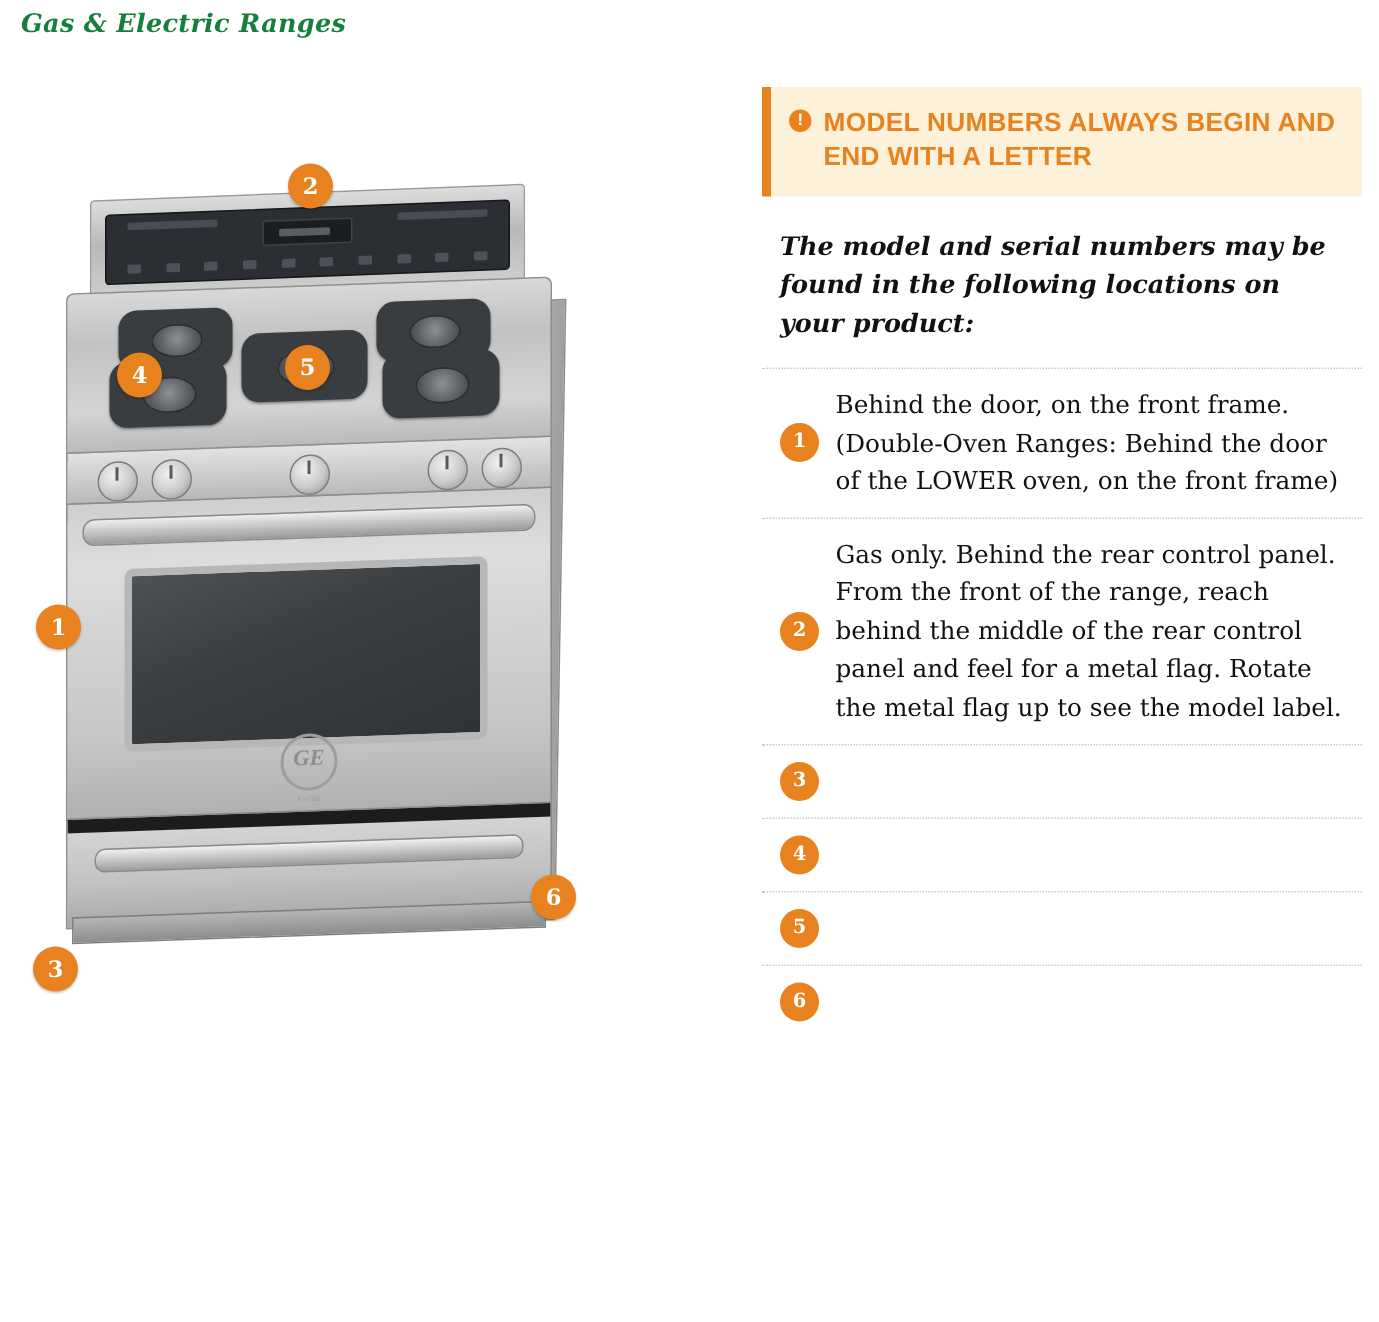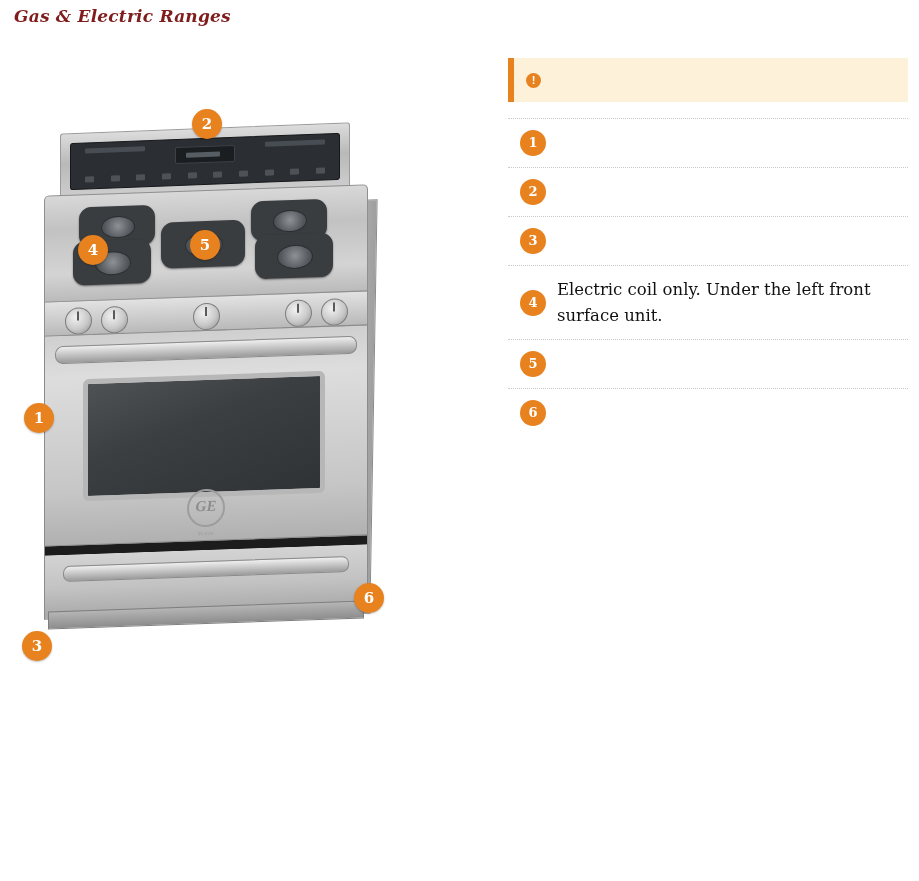--- a/index.html
+++ b/index.html
@@ -24,21 +24,21 @@
   
   .page-title {
     position: absolute;
     left: 14px;
     top: 6px;
     font-family: "DejaVu Serif", "Liberation Serif", serif;
     font-style: italic;
     font-weight: bold;
     font-size: 17px;
     letter-spacing: 0.2px;
-    color: #7f1d1d;
+    color: #15803d;
   }
 
   
   .illustration {
     position: absolute;
     left: 0px;
     top: 46px;
     width: 470px;
     height: 610px;
   }
@@ -477,36 +477,39 @@
     <div class="bubble b3">3</div>
     <div class="bubble b4">4</div>
     <div class="bubble b5">5</div>
     <div class="bubble b6">6</div>
   </div>
 
   <div class="right-col">
 
     <div class="notice">
       <div class="notice-icon">!</div>
+      <div class="notice-text">MODEL NUMBERS ALWAYS BEGIN AND END WITH A LETTER</div>
     </div>
 
+    <div class="intro">The model and serial numbers may be found in the following locations on your product:</div>
 
     <div class="list">
       <div class="list-item">
         <div class="num">1</div>
+        <div class="item-text">Behind the door, on the front frame. (Double-Oven Ranges: Behind the door of the LOWER oven, on the front frame)</div>
       </div>
       <div class="list-item">
         <div class="num">2</div>
+        <div class="item-text">Gas only. Behind the rear control panel. From the front of the range, reach behind the middle of the rear control panel and feel for a metal flag. Rotate the metal flag up to see the model label.</div>
       </div>
       <div class="list-item">
         <div class="num">3</div>
       </div>
       <div class="list-item">
         <div class="num">4</div>
-        <div class="item-text">Electric coil only. Under the left front surface unit.</div>
       </div>
       <div class="list-item">
         <div class="num">5</div>
       </div>
       <div class="list-item">
         <div class="num">6</div>
       </div>
     </div>
   </div>
 

